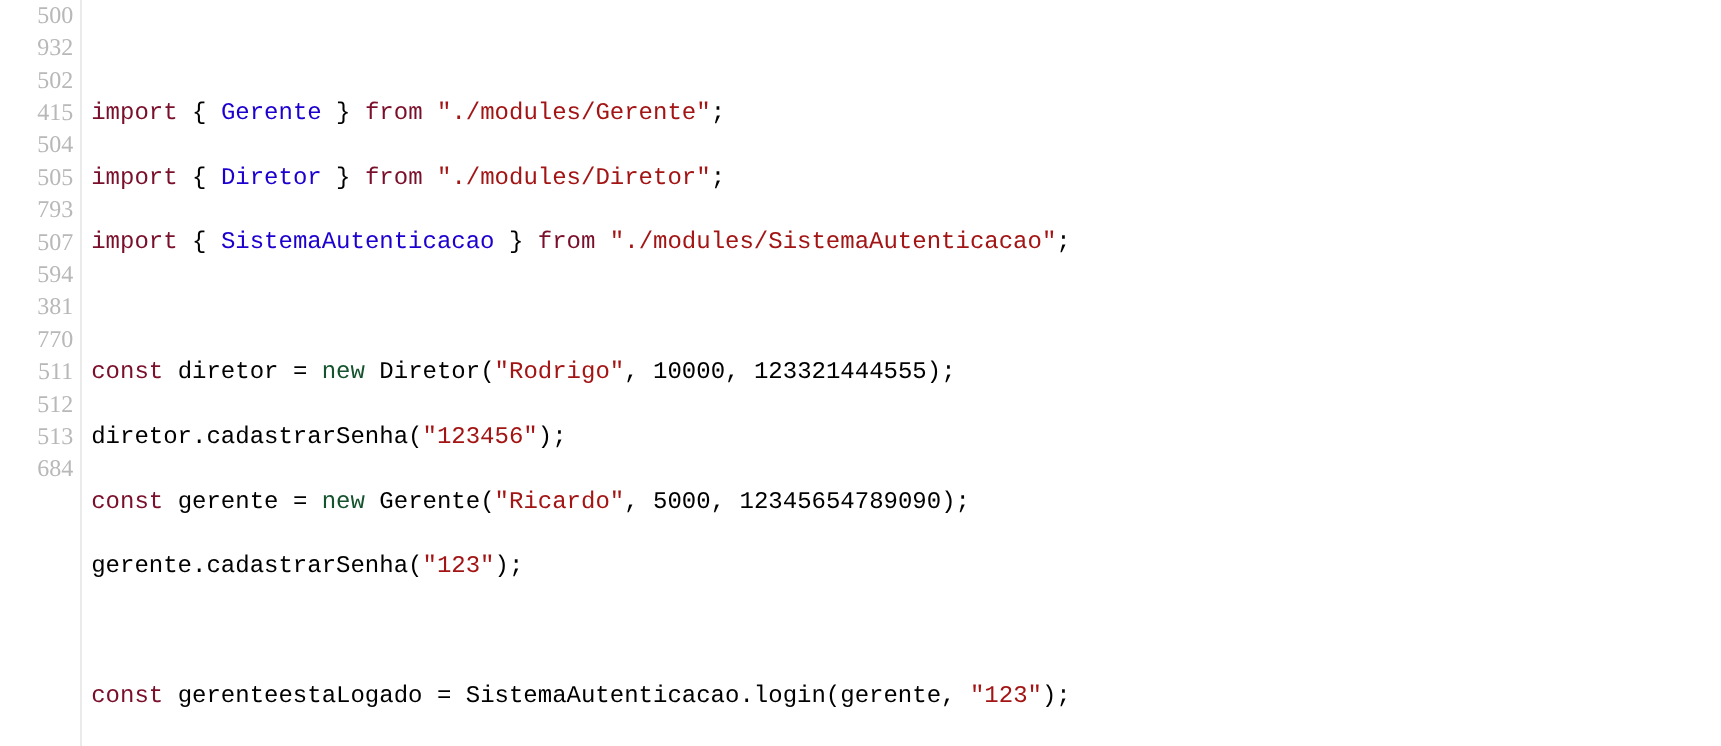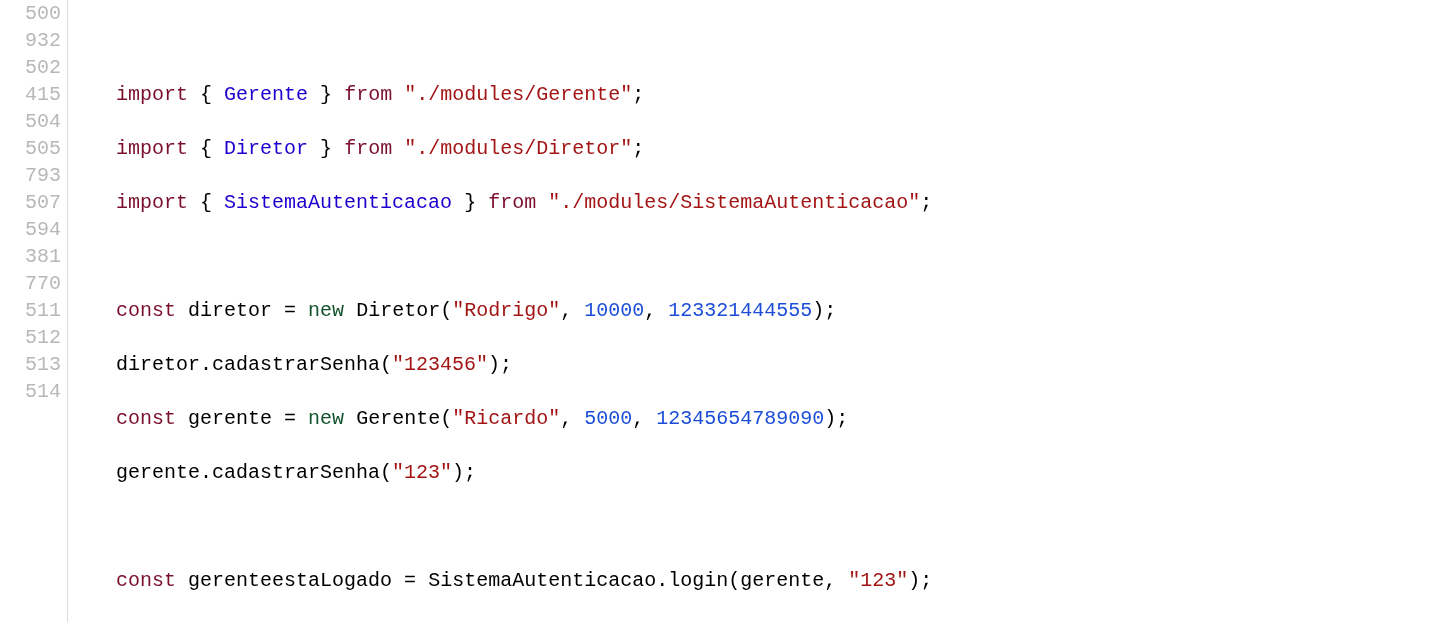--- a/index.html
+++ b/index.html
@@ -20,36 +20,36 @@
     width: 68px;
     text-align: right;
     padding-right: 6px;
     color: #b8b8b8;
     user-select: none;
     border-right: 1px solid #dcdcdc;
     flex-shrink: 0;
   }
   .gutter .ln {
     font-weight: 500;
+    font-family: Liberation Serif, serif;
   }
   .code {
     padding-left: 8px;
     flex: 1;
     white-space: pre;
     color: #000;
-    margin-left: 40px;
   }
   .line { height: 27px; }
   .kw-import { color: #7a0f2b; }
   .kw-from { color: #7a0f2b; }
   .kw-const { color: #7a0f2b; }
   .kw-new { color: #14532d; }
   .ident-type { color: #1c00cf; }
   .string { color: #a31515; }
-  .number { color: #1d4ed8; }
+  .number { color: #000000; }
   .brace { color: #000; }
   .punct { color: #000; }
   .plain { color: #000; }
 </style>
 </head>
 <body>
 
 <div class="editor">
   <div class="gutter">
     <div class="ln line">500</div>
@@ -59,21 +59,21 @@
     <div class="ln line">504</div>
     <div class="ln line">505</div>
     <div class="ln line">793</div>
     <div class="ln line">507</div>
     <div class="ln line">594</div>
     <div class="ln line">381</div>
     <div class="ln line">770</div>
     <div class="ln line">511</div>
     <div class="ln line">512</div>
     <div class="ln line">513</div>
-    <div class="ln line">514</div>
+    <div class="ln line">684</div>
   </div>
 
   <div class="code">
 <div class="line"><span class="plain">    </span></div>
 <div class="line"><span class="kw-import">import</span> <span class="brace">{</span> <span class="ident-type">Gerente</span> <span class="brace">}</span> <span class="kw-from">from</span> <span class="string">"./modules/Gerente"</span><span class="punct">;</span></div>
 <div class="line"><span class="kw-import">import</span> <span class="brace">{</span> <span class="ident-type">Diretor</span> <span class="brace">}</span> <span class="kw-from">from</span> <span class="string">"./modules/Diretor"</span><span class="punct">;</span></div>
 <div class="line"><span class="kw-import">import</span> <span class="brace">{</span> <span class="ident-type">SistemaAutenticacao</span> <span class="brace">}</span> <span class="kw-from">from</span> <span class="string">"./modules/SistemaAutenticacao"</span><span class="punct">;</span></div>
 <div class="line"></div>
 <div class="line"><span class="kw-const">const</span> <span class="plain">diretor</span> <span class="punct">=</span> <span class="kw-new">new</span> <span class="plain">Diretor</span><span class="punct">(</span><span class="string">"Rodrigo"</span><span class="punct">,</span> <span class="number">10000</span><span class="punct">,</span> <span class="number">123321444555</span><span class="punct">)</span><span class="punct">;</span></div>
 <div class="line"><span class="plain">diretor</span><span class="punct">.</span><span class="plain">cadastrarSenha</span><span class="punct">(</span><span class="string">"123456"</span><span class="punct">)</span><span class="punct">;</span></div>

